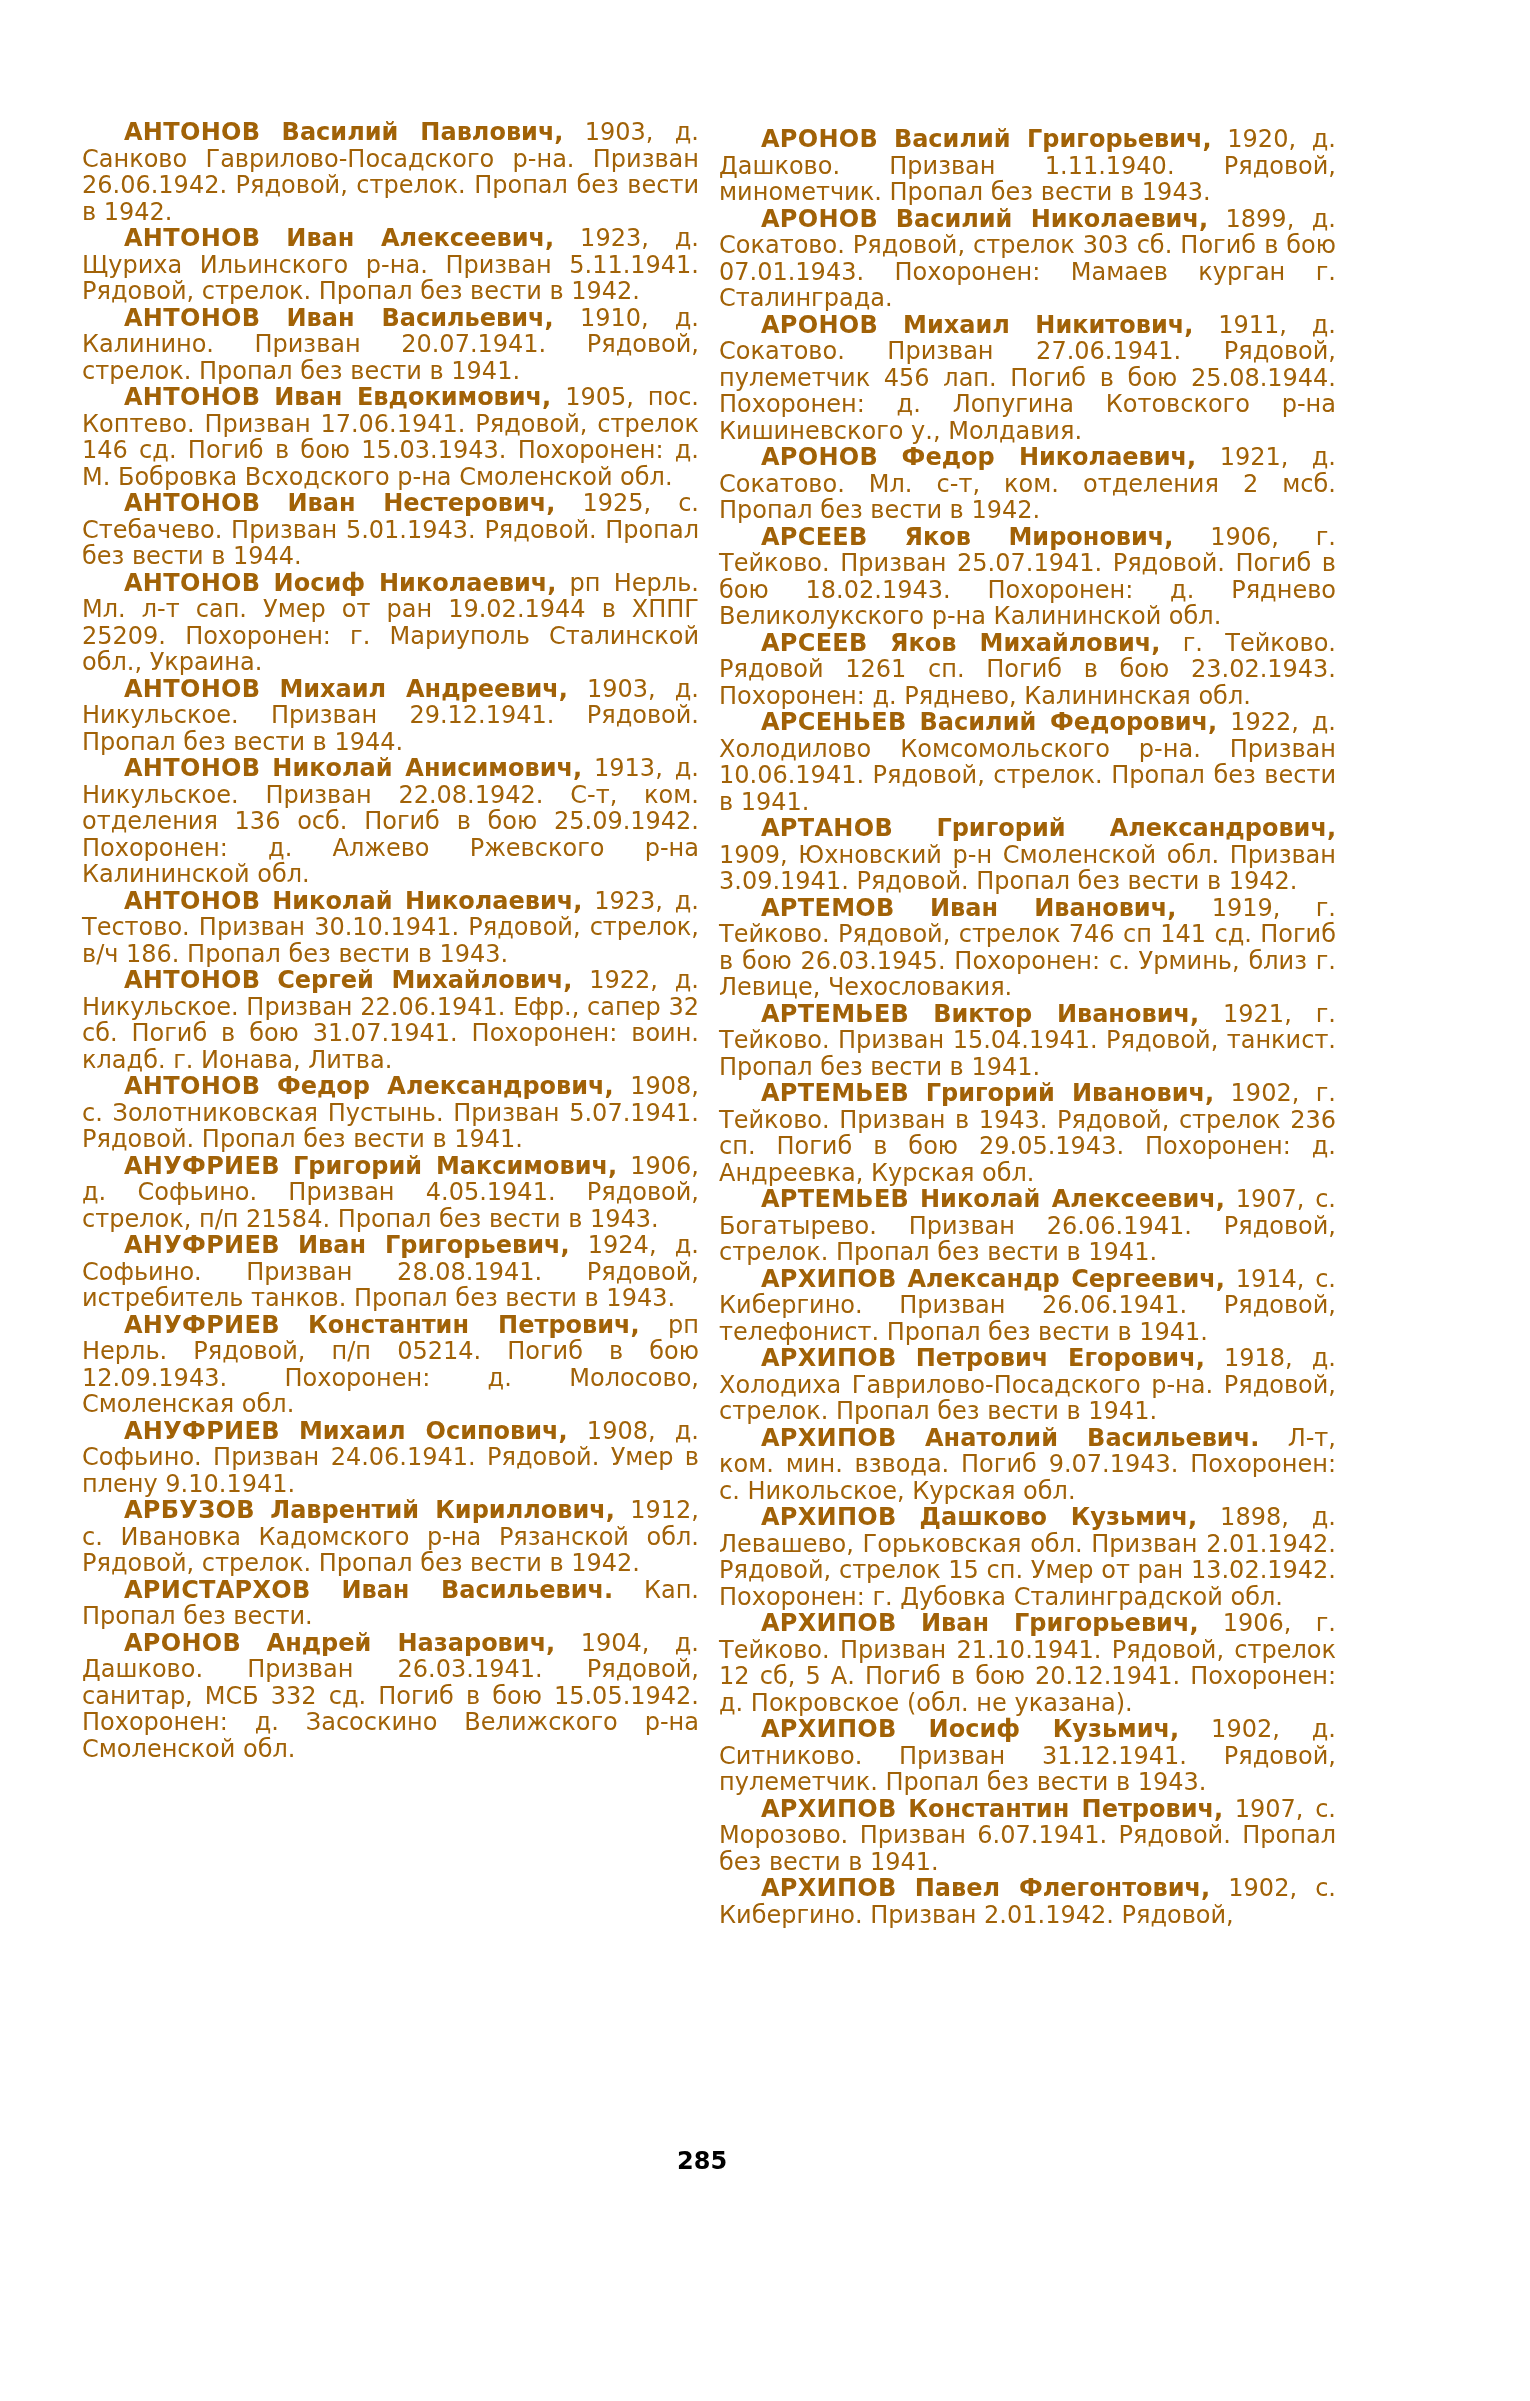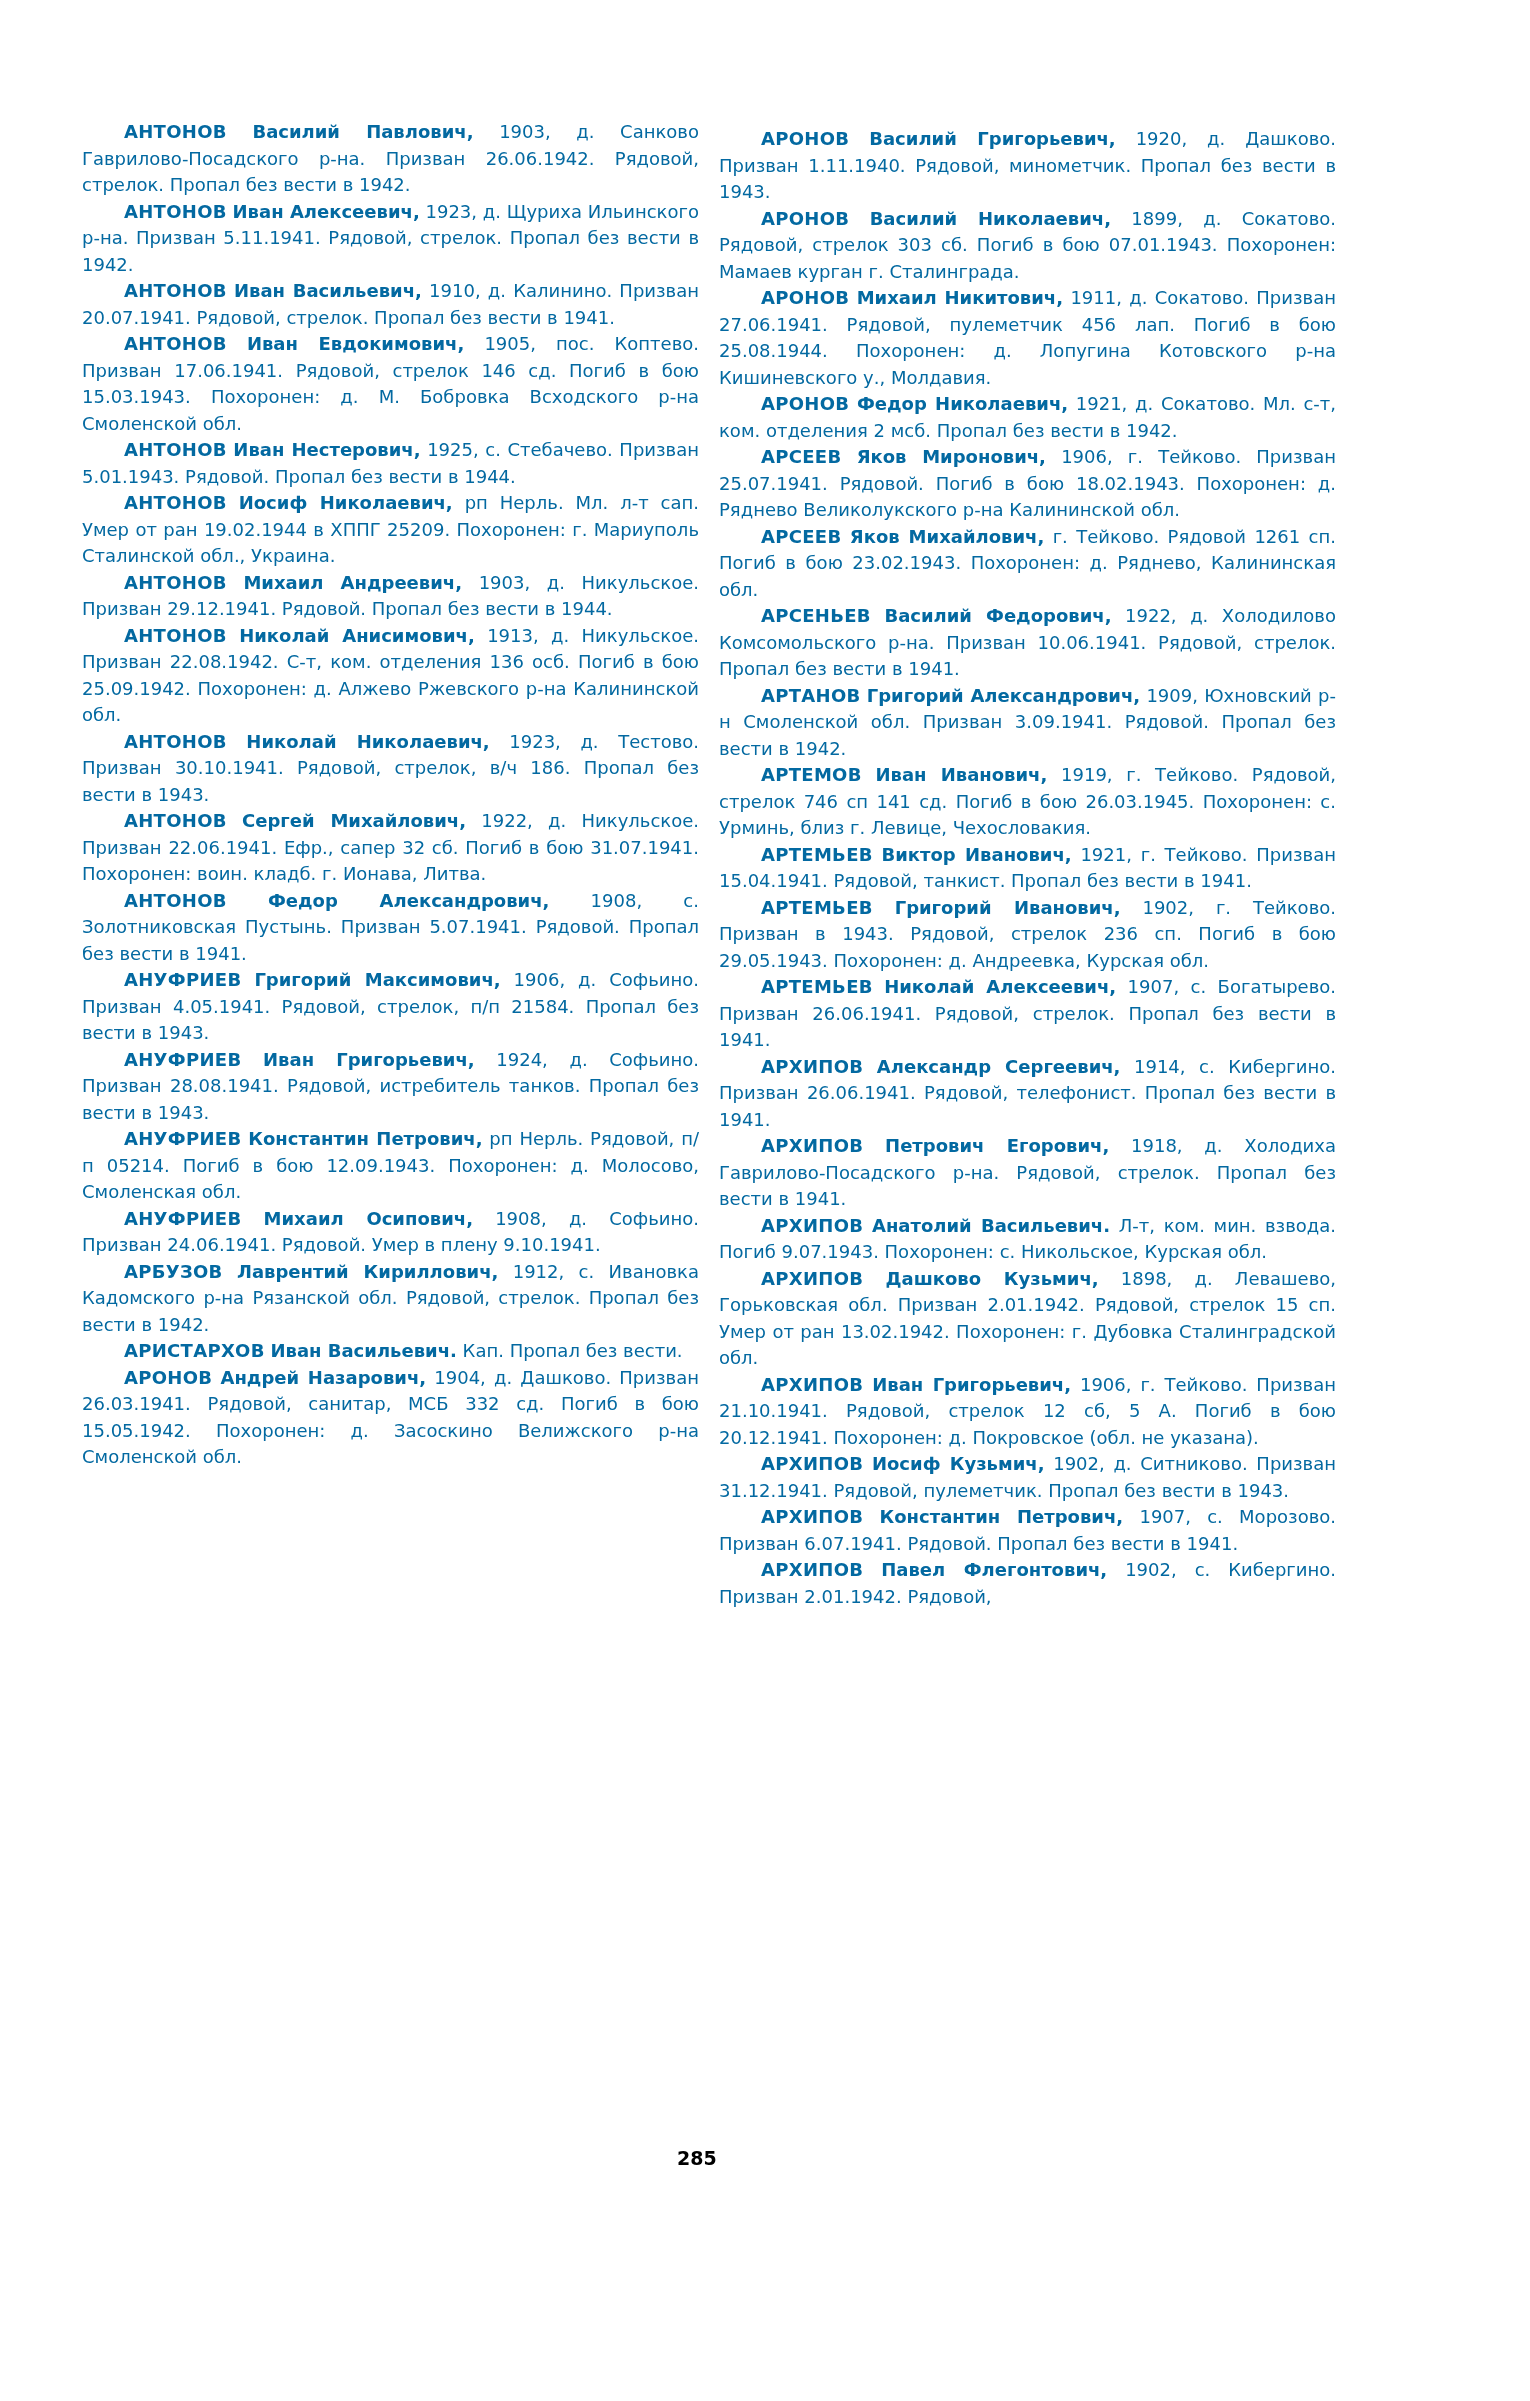--- a/index.html
+++ b/index.html
@@ -1,31 +1,31 @@
 <!DOCTYPE html>
 <html style="font-size:9.5px"><head>
 <meta charset="utf-8">
 <style>
   html, body { margin: 0; padding: 0; background: #ffffff; }
   body { width: 1531px; height: 2401px; position: relative; overflow: hidden; }
   .page { position: absolute; left: 0; top: 0; width: 1531px; height: 2401px; background: #fff; }
   .col {
     position: absolute; top: 119px; width: 617px;
     font-family: "DejaVu Sans", sans-serif;
-    font-size: 18px; line-height: 26.5px; color: #0369a1;
+    font-size: 24px; line-height: 26.5px; color: #a16207;
     text-align: justify; letter-spacing: 0px;
   }
   .col.left { left: 82px; }
   .col.right { left: 719px; top: 126px; }
   .entry { margin: 0; text-indent: 42px; hyphens: manual; }
   .entry .surname { font-weight: bold; letter-spacing: 0.3px; }
   .entry .given { font-weight: bold; }
   .pagenum {
     position: absolute; left: 677px; top: 2147px;
-    font-family: "DejaVu Sans", sans-serif; font-weight: bold; font-size: 19px; color: #000;
+    font-family: "DejaVu Sans", sans-serif; font-weight: bold; font-size: 24px; color: #000;
   }
 </style>
 </head>
 <body>
 
 <div class="page">
   <div class="col left" id="col-0">
       <p class="entry"><span class="surname">АНТОНОВ</span> <span class="given">Василий Павлович,</span> <span class="details">1903, д. Санково Гаврилово-Посадского р-на. Призван 26.06.1942. Рядовой, стрелок. Пропал без вести в 1942.</span></p>
       <p class="entry"><span class="surname">АНТОНОВ</span> <span class="given">Иван Алексеевич,</span> <span class="details">1923, д. Щуриха Ильинского р-на. Призван 5.11.1941. Рядовой, стрелок. Пропал без вести в 1942.</span></p>
       <p class="entry"><span class="surname">АНТОНОВ</span> <span class="given">Иван Васильевич,</span> <span class="details">1910, д. Калинино. Призван 20.07.1941. Рядовой, стрелок. Пропал без вести в 1941.</span></p>

